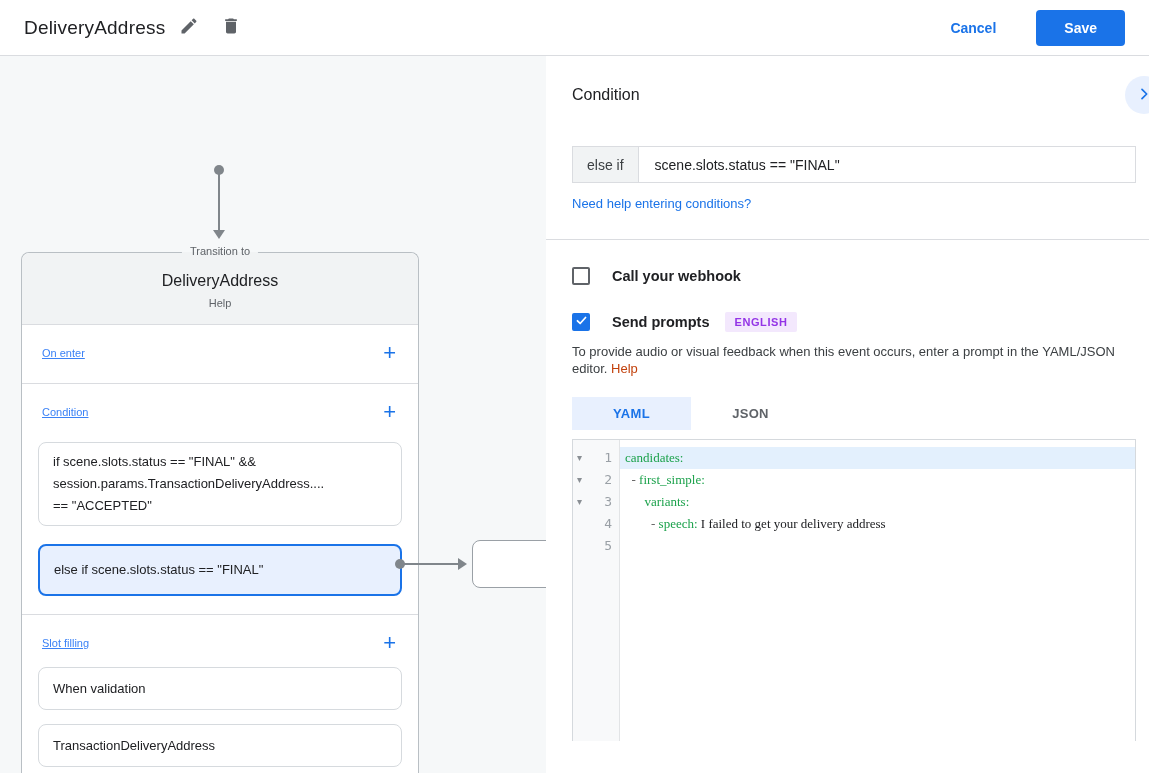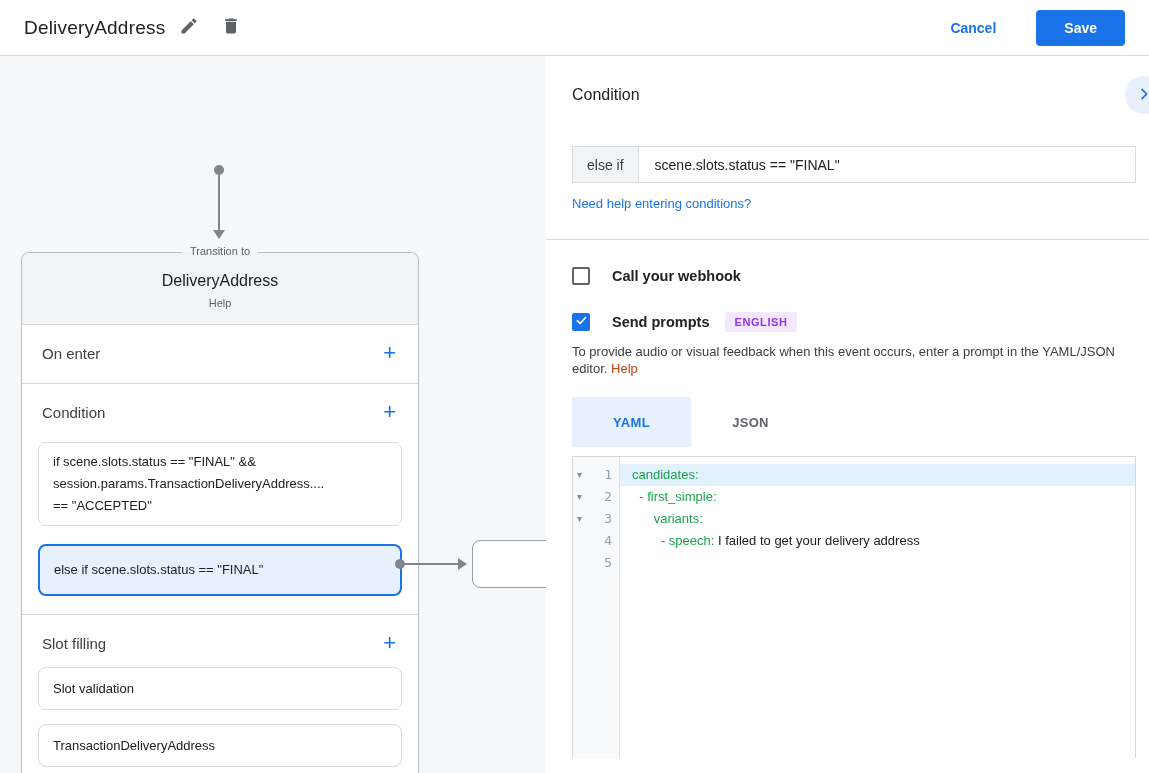--- a/index.html
+++ b/index.html
@@ -41,21 +41,21 @@
                 border:1px solid #b9bfc4; border-radius:8px 8px 0 0; border-bottom:none; }
   .scene-card .legend { background:linear-gradient(to bottom,#f6f8f9 55%,#f1f3f4 55%); }
   .card-header { background:#f1f3f4; border-bottom:1px solid #dadce0; border-radius:8px 8px 0 0;
                  text-align:center; padding:19px 10px 15px; }
   .card-title { font-size:16px; color:#202124; }
   .card-subtitle { font-size:11px; color:#5f6368; margin-top:7px; }
 
   .card-section { border-bottom:1px solid #dadce0; padding-bottom:18px; }
   .section-head { display:flex; align-items:center; justify-content:space-between;
                   padding:18px 18px 14px 20px; }
-  .section-label { font-size:15px; color:#404040; }
+  .section-label { font-size:11px; color:#3b82f6;text-decoration:underline; }
   .plus-btn { color:#1a73e8; font-size:22px; font-weight:400; background:none; border:none;
               cursor:pointer; line-height:20px; padding:0 4px; font-family:inherit; }
 
   .cond-box { margin:6px 16px 0; border:1px solid #d6dade; border-radius:8px; background:#fff;
               padding:8px 14px; font-size:13px; line-height:22px; color:#202124; white-space:pre-line; }
   .cond-box.selected { margin-top:18px; background:#e8f0fe; border:2px solid #1a73e8;
                        padding:13px 14px; white-space:normal; }
   .slot-box { margin:0 16px 14px; border:1px solid #d6dade; border-radius:8px; background:#fff;
               padding:13px 14px; font-size:13px; color:#202124; cursor:pointer; }
 
@@ -92,36 +92,36 @@
   .checkbox { width:18px; height:18px; border:2px solid #5f6368; border-radius:2px; background:#fff;
               flex:none; cursor:pointer; display:flex; align-items:center; justify-content:center; }
   .checkbox.checked { background:#1a73e8; border-color:#1a73e8; }
   .check-label { margin-left:22px; font-size:14.5px; font-weight:700; color:#202124; }
   .lang-badge { margin-left:16px; background:#f3e8fd; color:#9334e6; font-size:11px; font-weight:700;
                 letter-spacing:.6px; padding:4px 9px; border-radius:2px; }
   .desc { margin-top:11px; font-size:13px; line-height:17px; color:#3c4043; max-width:560px; }
   .desc a { color:#c2410c; text-decoration:none; cursor:pointer; }
 
   .tabs { margin-top:20px; display:flex; }
-  .tab { width:119px; height:50px; display:flex; align-items:center; justify-content:center;
+  .tab { width:119px; height:33px; display:flex; align-items:center; justify-content:center;
          font-size:13px; font-weight:700; color:#5f6368; cursor:pointer; letter-spacing:.3px; }
   .tab.active { background:#e8f0fe; color:#1a73e8; }
 
   .editor { position:relative; margin-top:9px; height:302px; border:1px solid #d5d9dd;
             border-bottom:none; background:#fff; overflow:hidden; }
   .gutter-bg { position:absolute; left:0; top:0; bottom:0; width:47px; background:#f8f9fa;
                border-right:1px solid #e2e4e6; }
   .code-lines { position:relative; padding-top:7px; }
   .line-row { display:flex; height:22px; }
   .gut { width:47px; flex:none; position:relative; text-align:right; padding-right:8px;
          font-family:"DejaVu Sans Mono", monospace; font-size:13px; line-height:22px; color:#9aa0a6; }
   .fold { position:absolute; left:4px; top:0; font-size:10px; line-height:22px; color:#8a8f94;
           cursor:pointer; font-family:"Liberation Sans", sans-serif; }
-  .code { flex:1; font-family:Liberation Sans, sans-serif; font-size:13px; line-height:22px;
-          white-space:pre; padding-left:12px; color:#202124; }
+  .code { flex:1; font-family:Liberation Serif, serif; font-size:13px; line-height:22px;
+          white-space:pre; padding-left:5px; color:#202124; }
   .code.hl { background:#e3f0fd; }
   .tok-key { color:#1ca24c; }
   .tok-dash { color:#616161; }
   .tok-plain { color:#202124; }
 </style>
 </head>
 <body>
 
 <div class="topbar">
   <span class="topbar-title">DeliveryAddress</span>
@@ -170,21 +170,21 @@
 session.params.TransactionDeliveryAddress....
 == "ACCEPTED"</div>
       <div class="cond-box selected">else if scene.slots.status == "FINAL"</div>
     </div>
 
     <div class="card-section" style="border-bottom:none;">
       <div class="section-head">
         <span class="section-label">Slot filling</span>
         <button class="plus-btn">+</button>
       </div>
-      <div class="slot-box">Slot validation</div>
+      <div class="slot-box">When validation</div>
       <div class="slot-box">TransactionDeliveryAddress</div>
     </div>
   </div>
 
   <div class="hconn-dot"></div>
   <div class="hconn-line"></div>
   <div class="hconn-arrow"></div>
   <div class="target-box"></div>
 </div>
 

